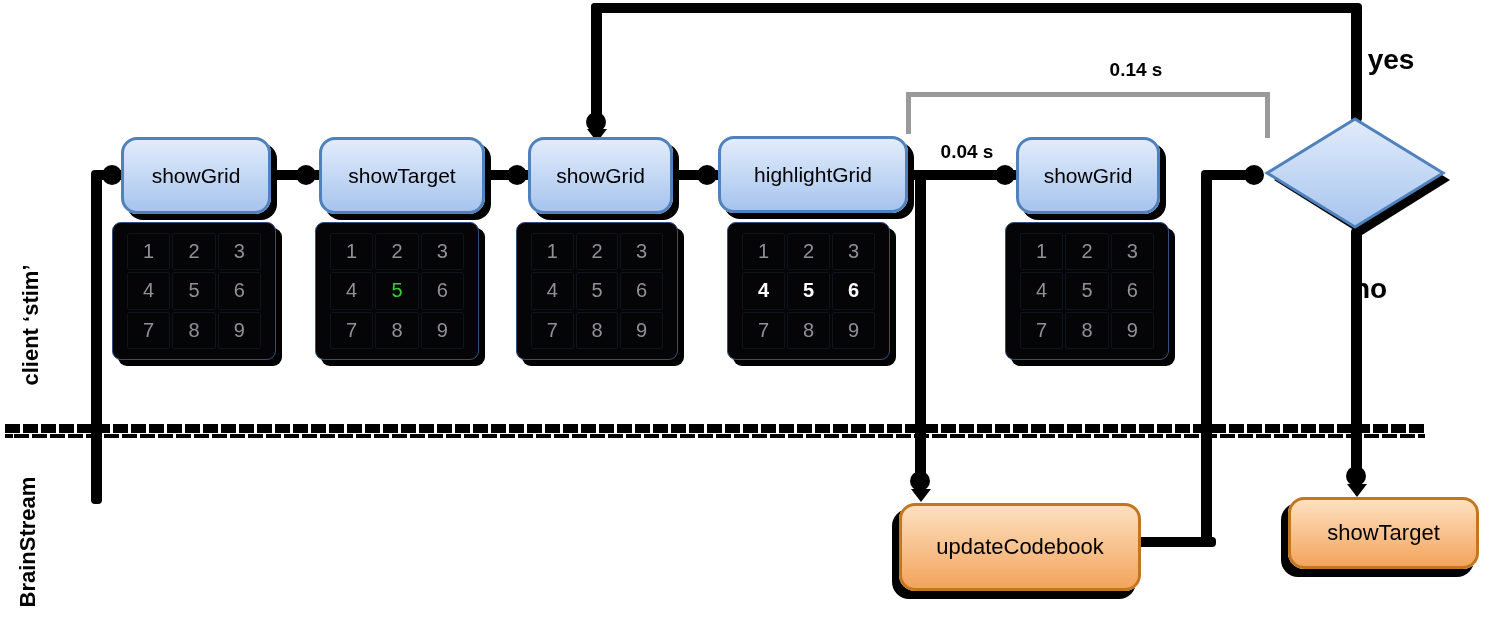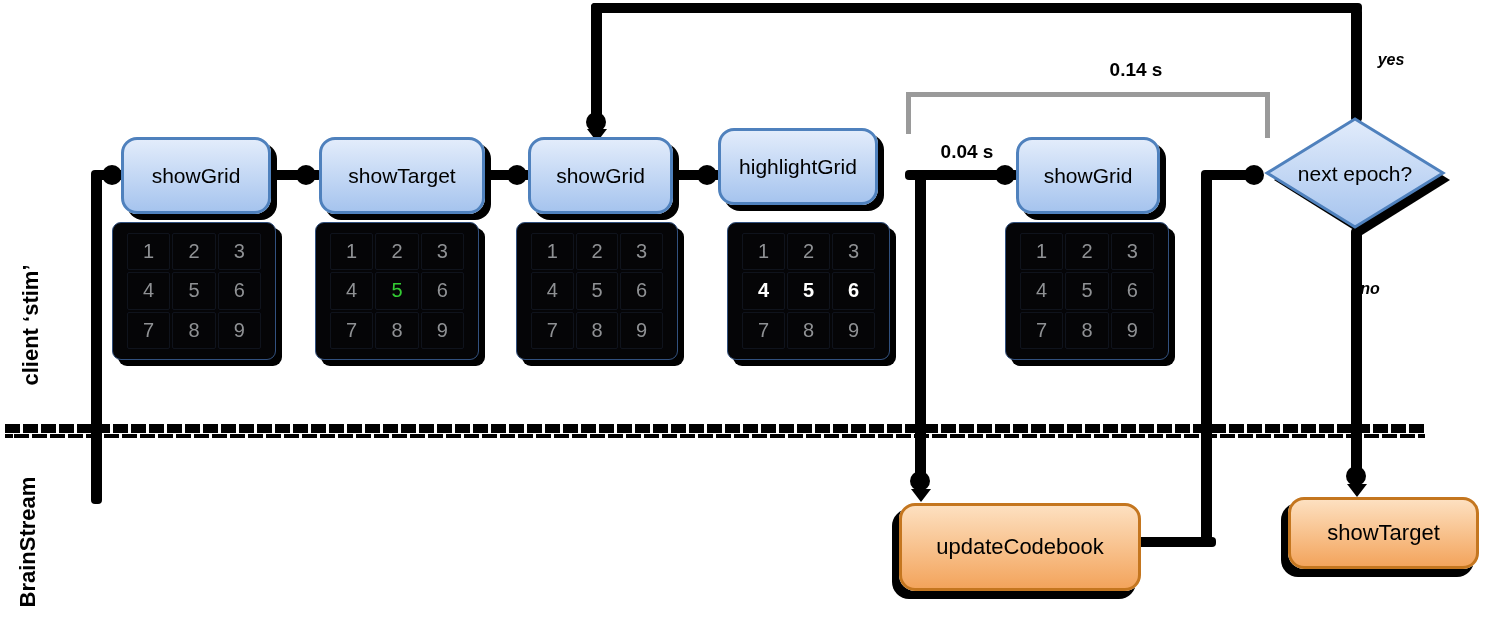--- a/index.html
+++ b/index.html
@@ -61,21 +61,21 @@
   .diamond-label {
     position:absolute; left:1267px; top:119px; width:176px; height:109px;
     display:flex; align-items:center; justify-content:center;
     font-size:21px; color:#000;
   }
 
   
   .lbl { position:absolute; font-weight:bold; color:#000; white-space:nowrap;
          transform:translate(-50%,-50%); }
   .lbl-time { font-size:19px; }
-  .lbl-branch { font-size:16px;font-style:italic; }
+  .lbl-branch { font-size:28px; }
   .lane-label { position:absolute; font-weight:bold; font-size:22px; color:#000;
     white-space:nowrap; transform:translate(-50%,-50%) rotate(-90deg); }
 
   
   .divider { position:absolute; left:5px; top:424px; width:1420px; height:16px; }
   .divider .band1 { height:9px;
     background:repeating-linear-gradient(90deg, #000 0 15px, transparent 15px 18px); }
   .divider .band2 { height:4px; margin-top:1px;
     background:repeating-linear-gradient(90deg, #000 0 15px, transparent 15px 18px);
     background-position-x:9px; }
@@ -139,21 +139,21 @@
 
   <div class="node" style="left:121px; top:137px; width:150px; height:77px;">
     <span>showGrid</span>
   </div>
   <div class="node" style="left:319px; top:137px; width:166px; height:77px;">
     <span>showTarget</span>
   </div>
   <div class="node" style="left:528px; top:137px; width:145px; height:77px;">
     <span>showGrid</span>
   </div>
-  <div class="node" style="left:718px; top:128px; width:160px; height:77px;">
+  <div class="node" style="left:718px; top:136px; width:190px; height:77px;">
     <span>highlightGrid</span>
   </div>
   <div class="node" style="left:1016px; top:137px; width:144px; height:77px;">
     <span>showGrid</span>
   </div>
 
   <div class="keypad" style="left:112px;  top:222px; width:164px; height:138px;">
       <div class="cell">1</div>
       <div class="cell">2</div>
       <div class="cell">3</div>
@@ -214,21 +214,20 @@
       <defs>
         <linearGradient id="gBlue" x1="0" y1="0" x2="0" y2="1">
           <stop offset="0" stop-color="#e2ecfb"></stop>
           <stop offset="1" stop-color="#a6c4ee"></stop>
         </linearGradient>
       </defs>
       <polygon points="16,68 104,13 192,68 104,123" fill="#000"></polygon>
       <polygon points="9,61 97,7 185,61 97,115" fill="url(#gBlue)" stroke="#4f81bd" stroke-width="3"></polygon>
     </svg>
   </div>
-  <div class="diamond-label">next epoch?</div>
 
   <div class="event" style="left:899px; top:503px; width:242px; height:88px;">
     <span>updateCodebook</span>
   </div>
   <div class="event" style="left:1288px; top:497px; width:191px; height:72px;">
     <span>showTarget</span>
   </div>
 
 </div>
 

